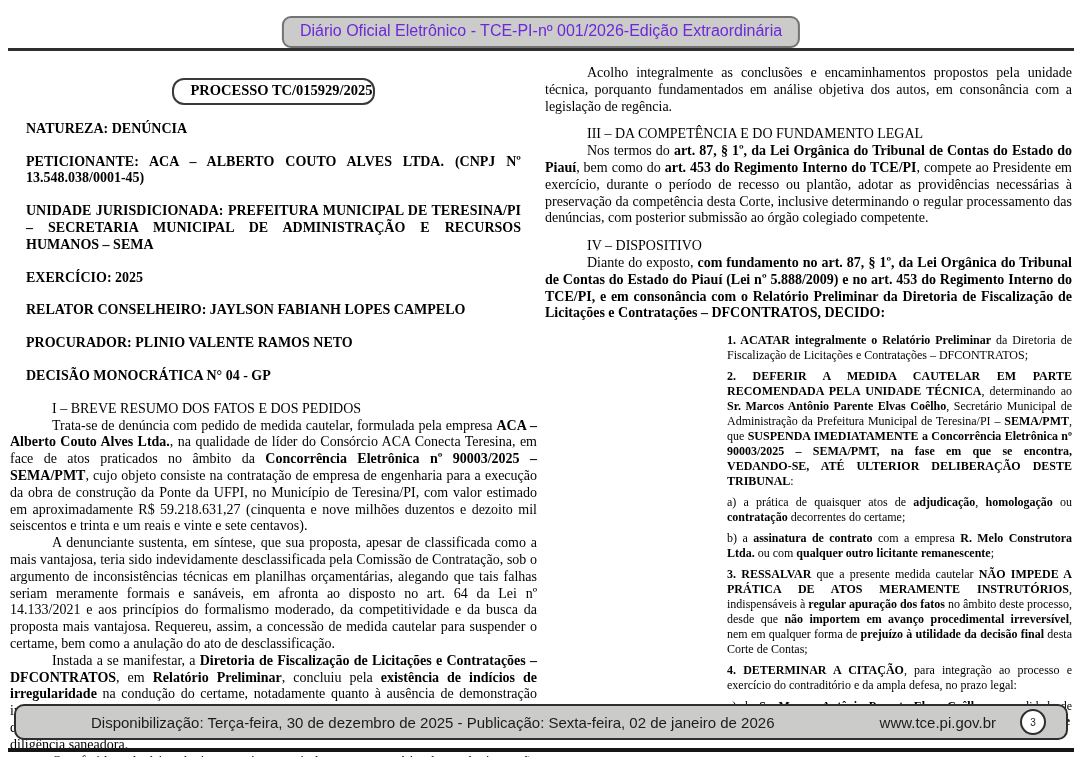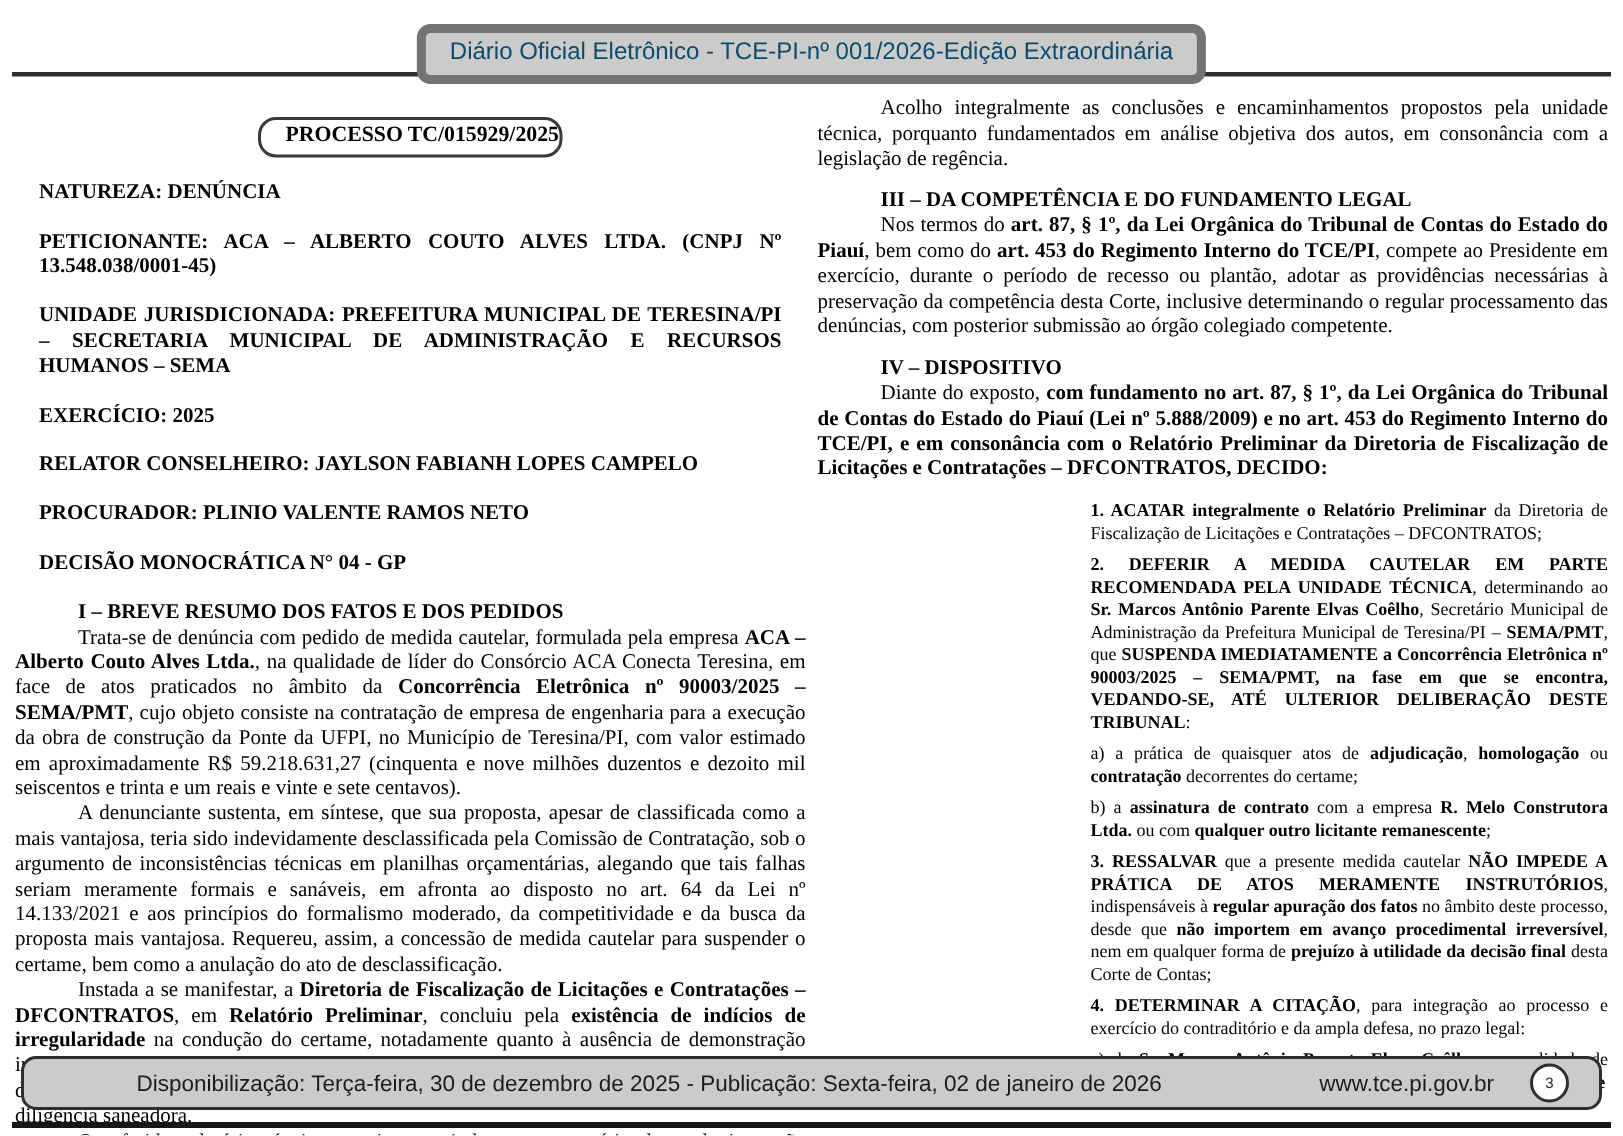--- a/index.html
+++ b/index.html
@@ -2,34 +2,34 @@
 <html><head>
 <meta charset="utf-8">
 <style>
   html,body{margin:0;padding:0;background:#ffffff;}
   .page{position:relative;width:1082px;height:757px;background:#ffffff;overflow:hidden;
         font-family:"Liberation Serif",serif;color:#000;}
 
   
   .top-rule{position:absolute;left:8px;right:8px;top:48px;height:3px;background:#2e2e2e;z-index:1;}
   .header-box{position:absolute;left:50%;transform:translateX(-50%);top:16px;z-index:2;
-        background:#cbcbca;border:6px solid #737373;border-radius:9px;
+        background:#cbcbca;border:2px solid #737373;border-radius:9px;
         padding:4px 16px 6px 16px;white-space:nowrap;
-        font-family:"Liberation Sans",sans-serif;font-size:16px;color:#0c4a6e;}
+        font-family:"Liberation Sans",sans-serif;font-size:16px;color:#6d28d9;}
 
   
   .cols{position:absolute;left:10px;top:58px;width:1062px;display:flex;gap:8px;}
   .col{width:527px;font-size:14px;line-height:16.8px;text-align:justify;}
 
   .process-wrap{text-align:center;margin:20px 0 14px 0;}
   .process-box{display:inline-block;border:2px solid #3a3a3a;border-radius:12px;
         padding:2px 0 4px 16px;font-weight:bold;font-size:14.5px;}
 
   .meta p{margin:16px;font-weight:bold;}
-  .sec-h{font-weight:bold;margin:11px 0 0 0;text-indent:42px;text-align:left;}
+  .sec-h{font-weight:normal;margin:11px 0 0 0;text-indent:42px;text-align:left;}
   .body-p{margin:0;text-indent:42px;}
   .b{font-weight:bold;}
 
   .r-intro{padding-top:7px;}
   .decision{margin:11px 0 0 182px;width:345px;
         font-size:12px;line-height:15px;}
   .decision p{margin:0 0 6px 0;text-align:justify;}
 
   
   .footer-bar{position:absolute;left:14px;right:14px;top:704px;height:32px;

